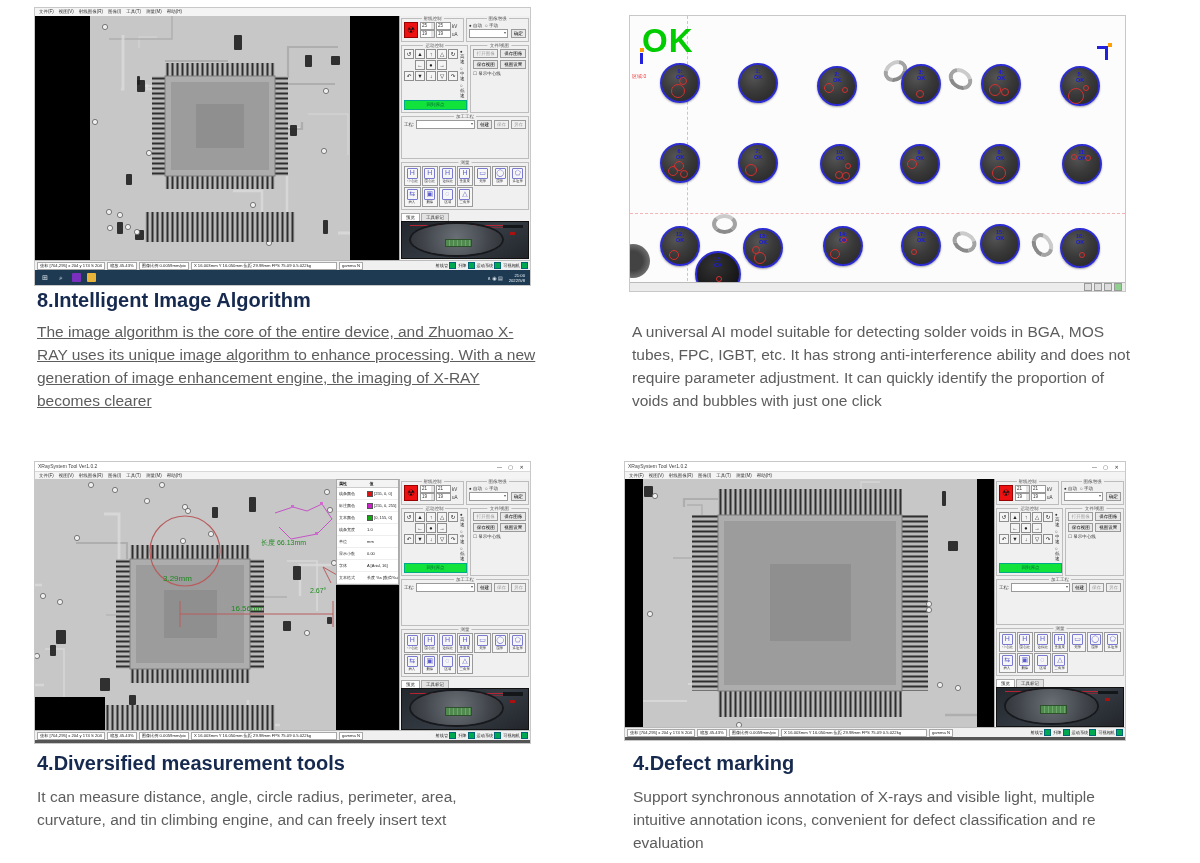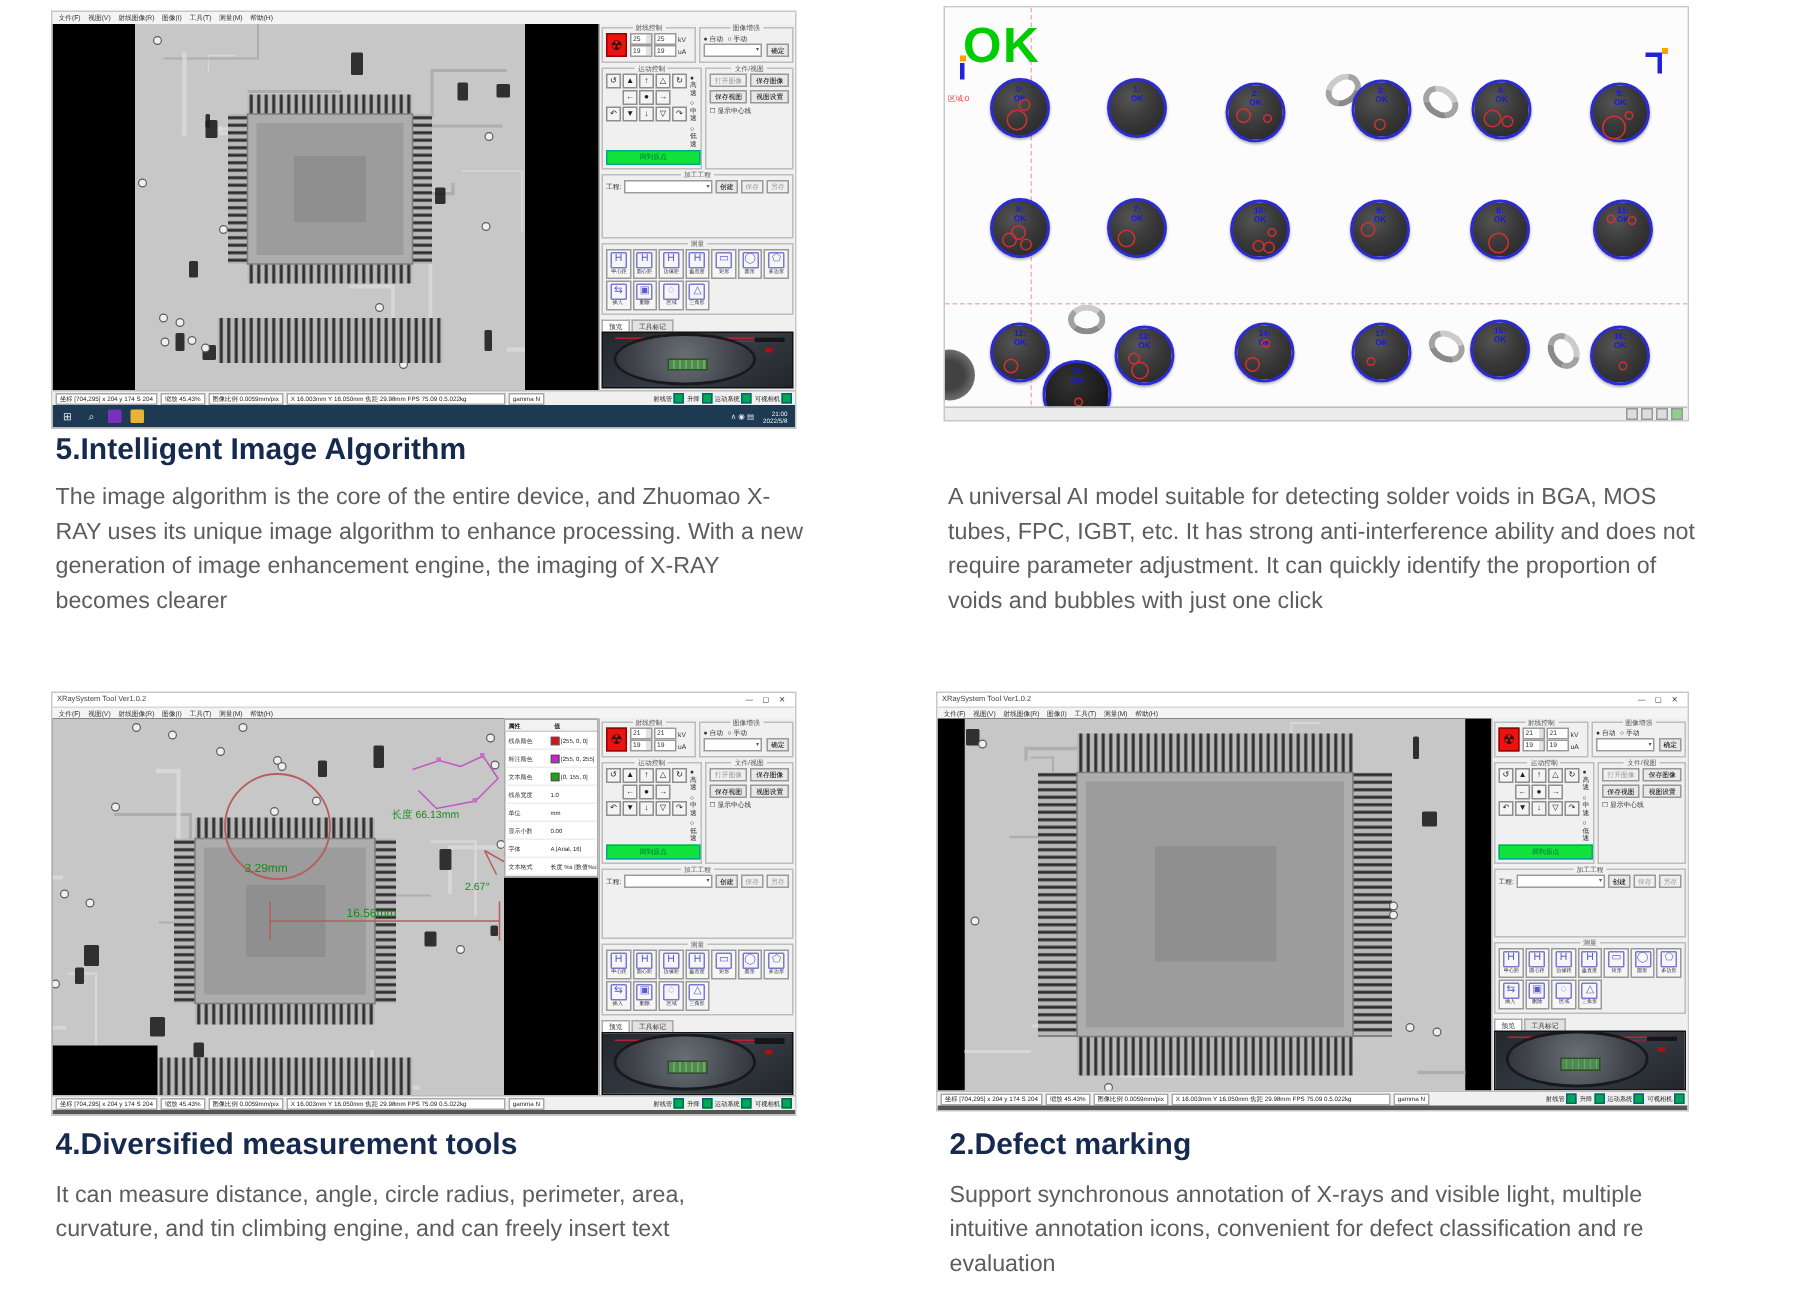--- a/index.html
+++ b/index.html
@@ -328,21 +328,21 @@
     <span class="tb-ico">⊞</span>
     <span class="tb-ico">⌕</span>
     <span class="tb-app" style="background:#7b2fbe"></span>
     <span class="tb-app" style="background:#e8b339"></span>
     <span class="tb-spacer"></span>
     <span style="font-size:5px">∧ ◉ ▤</span>
     <span class="tb-clock">21:00<br>2022/5/8</span>
   </div>
     </div>
 
-  <div class="shot" id="shot2" style="left:630px;top:5px;width:495px;height:275px;">
+  <div class="shot" id="shot2" style="left:630px;top:16px;width:495px;height:275px;">
       <div class="bubble-canvas">
         <div class="cross-v" style="left:57px"></div>
         <div class="cross-h" style="top:197px"></div>
         <div class="okbig">OK</div>
         <div class="arealabel">区域:0</div>
         <div class="cm" style="left:8px;top:30px;width:14px;height:18px">
           <span class="sq" style="left:2px;top:2px"></span>
           <span class="bv" style="left:2px;top:7px"></span>
         </div>
         <div class="cm" style="left:462px;top:27px;width:20px;height:18px">
@@ -955,23 +955,23 @@
         <span class="sfield" style="">gamma N</span>
         <span class="sspacer"></span>
         <span class="ind">射线管 <span class="indsq"></span></span>
         <span class="ind">升降 <span class="indsq"></span></span>
         <span class="ind">运动系统 <span class="indsq"></span></span>
         <span class="ind">可视相机 <span class="indsq"></span></span>
       </div>
       <div style="position:absolute;left:0;right:0;bottom:0;height:3px;background:#555"></div>
     </div>
 
-  <div class="sec-head" style="left:37px;top:289px;">5.Intelligent Image Algorithm</div>
-  <div class="sec-body" style="left:37px;top:320px;width:505px;">The image algorithm is the core of the entire device, and Zhuomao X-RAY uses its unique image algorithm to enhance processing. With a new generation of image enhancement engine, the imaging of X-RAY becomes clearer</div>
+  <div class="sec-head" style="left:37px;top:289px;">8.Intelligent Image Algorithm</div>
+  <div class="sec-body" style="left:37px;top:320px;width:505px;text-decoration:underline;">The image algorithm is the core of the entire device, and Zhuomao X-RAY uses its unique image algorithm to enhance processing. With a new generation of image enhancement engine, the imaging of X-RAY becomes clearer</div>
 
   <div class="sec-body" style="left:632px;top:320px;width:512px;">A universal AI model suitable for detecting solder voids in BGA, MOS tubes, FPC, IGBT, etc. It has strong anti-interference ability and does not require parameter adjustment. It can quickly identify the proportion of voids and bubbles with just one click</div>
 
   <div class="sec-head" style="left:37px;top:752px;">4.Diversified measurement tools</div>
   <div class="sec-body" style="left:37px;top:785px;width:470px;">It can measure distance, angle, circle radius, perimeter, area, curvature, and tin climbing engine, and can freely insert text</div>
 
-  <div class="sec-head" style="left:633px;top:752px;">2.Defect marking</div>
+  <div class="sec-head" style="left:633px;top:752px;">4.Defect marking</div>
   <div class="sec-body" style="left:633px;top:785px;width:505px;">Support synchronous annotation of X-rays and visible light, multiple intuitive annotation icons, convenient for defect classification and re evaluation</div>
 </div>
 
 </body></html>

